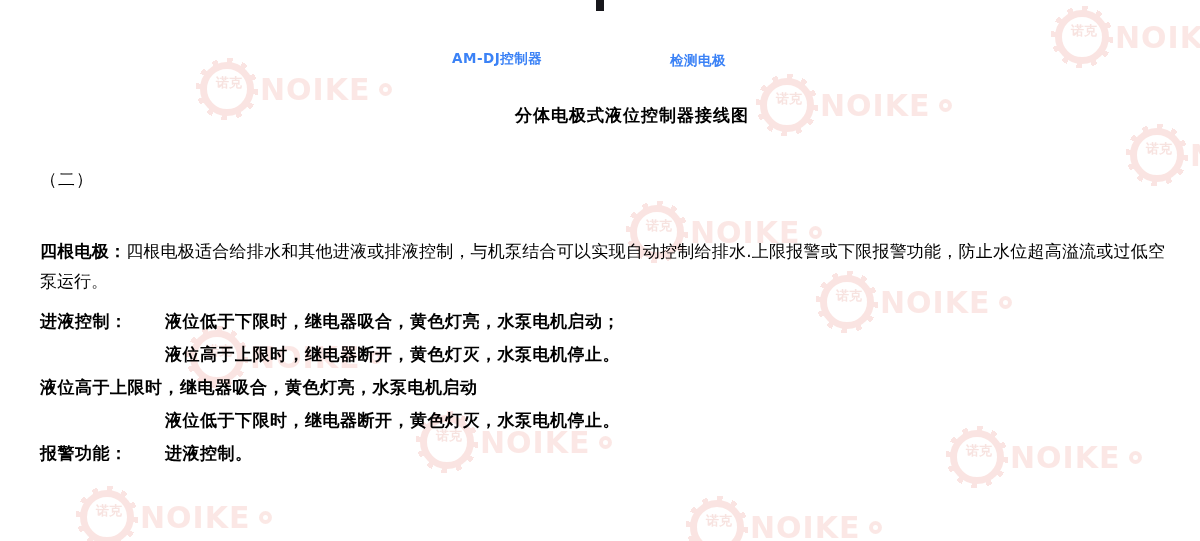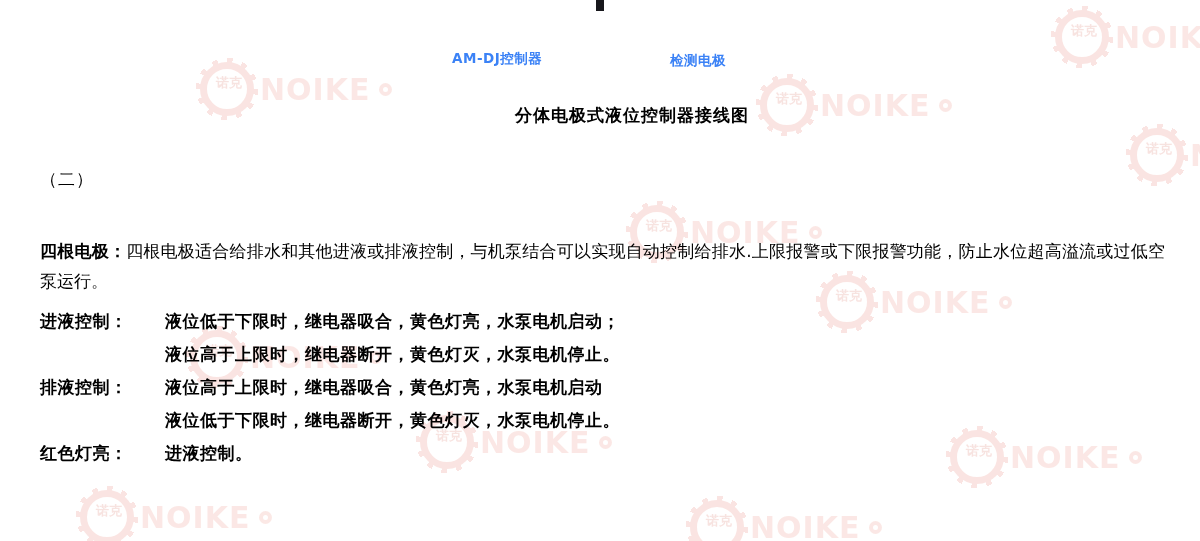--- a/index.html
+++ b/index.html
@@ -283,28 +283,27 @@
     <div class="row">
       <div class="label">进液控制：</div>
       <div class="value">液位低于下限时，继电器吸合，黄色灯亮，水泵电机启动；</div>
     </div>
     <div class="row indent">
       <div class="label">进液控制：</div>
       <div class="value">液位高于上限时，继电器断开，黄色灯灭，水泵电机停止。</div>
     </div>
 
     <div class="row">
-      <div class="label">排液控制：</div>
       <div class="value">液位高于上限时，继电器吸合，黄色灯亮，水泵电机启动</div>
     </div>
     <div class="row indent">
       <div class="label">排液控制：</div>
       <div class="value">液位低于下限时，继电器断开，黄色灯灭，水泵电机停止。</div>
     </div>
 
     <div class="row">
-      <div class="label">红色灯亮：</div>
+      <div class="label">报警功能：</div>
       <div class="value">进液控制。</div>
     </div>
 
 
   </div>
 </div>
 
 </body></html>

